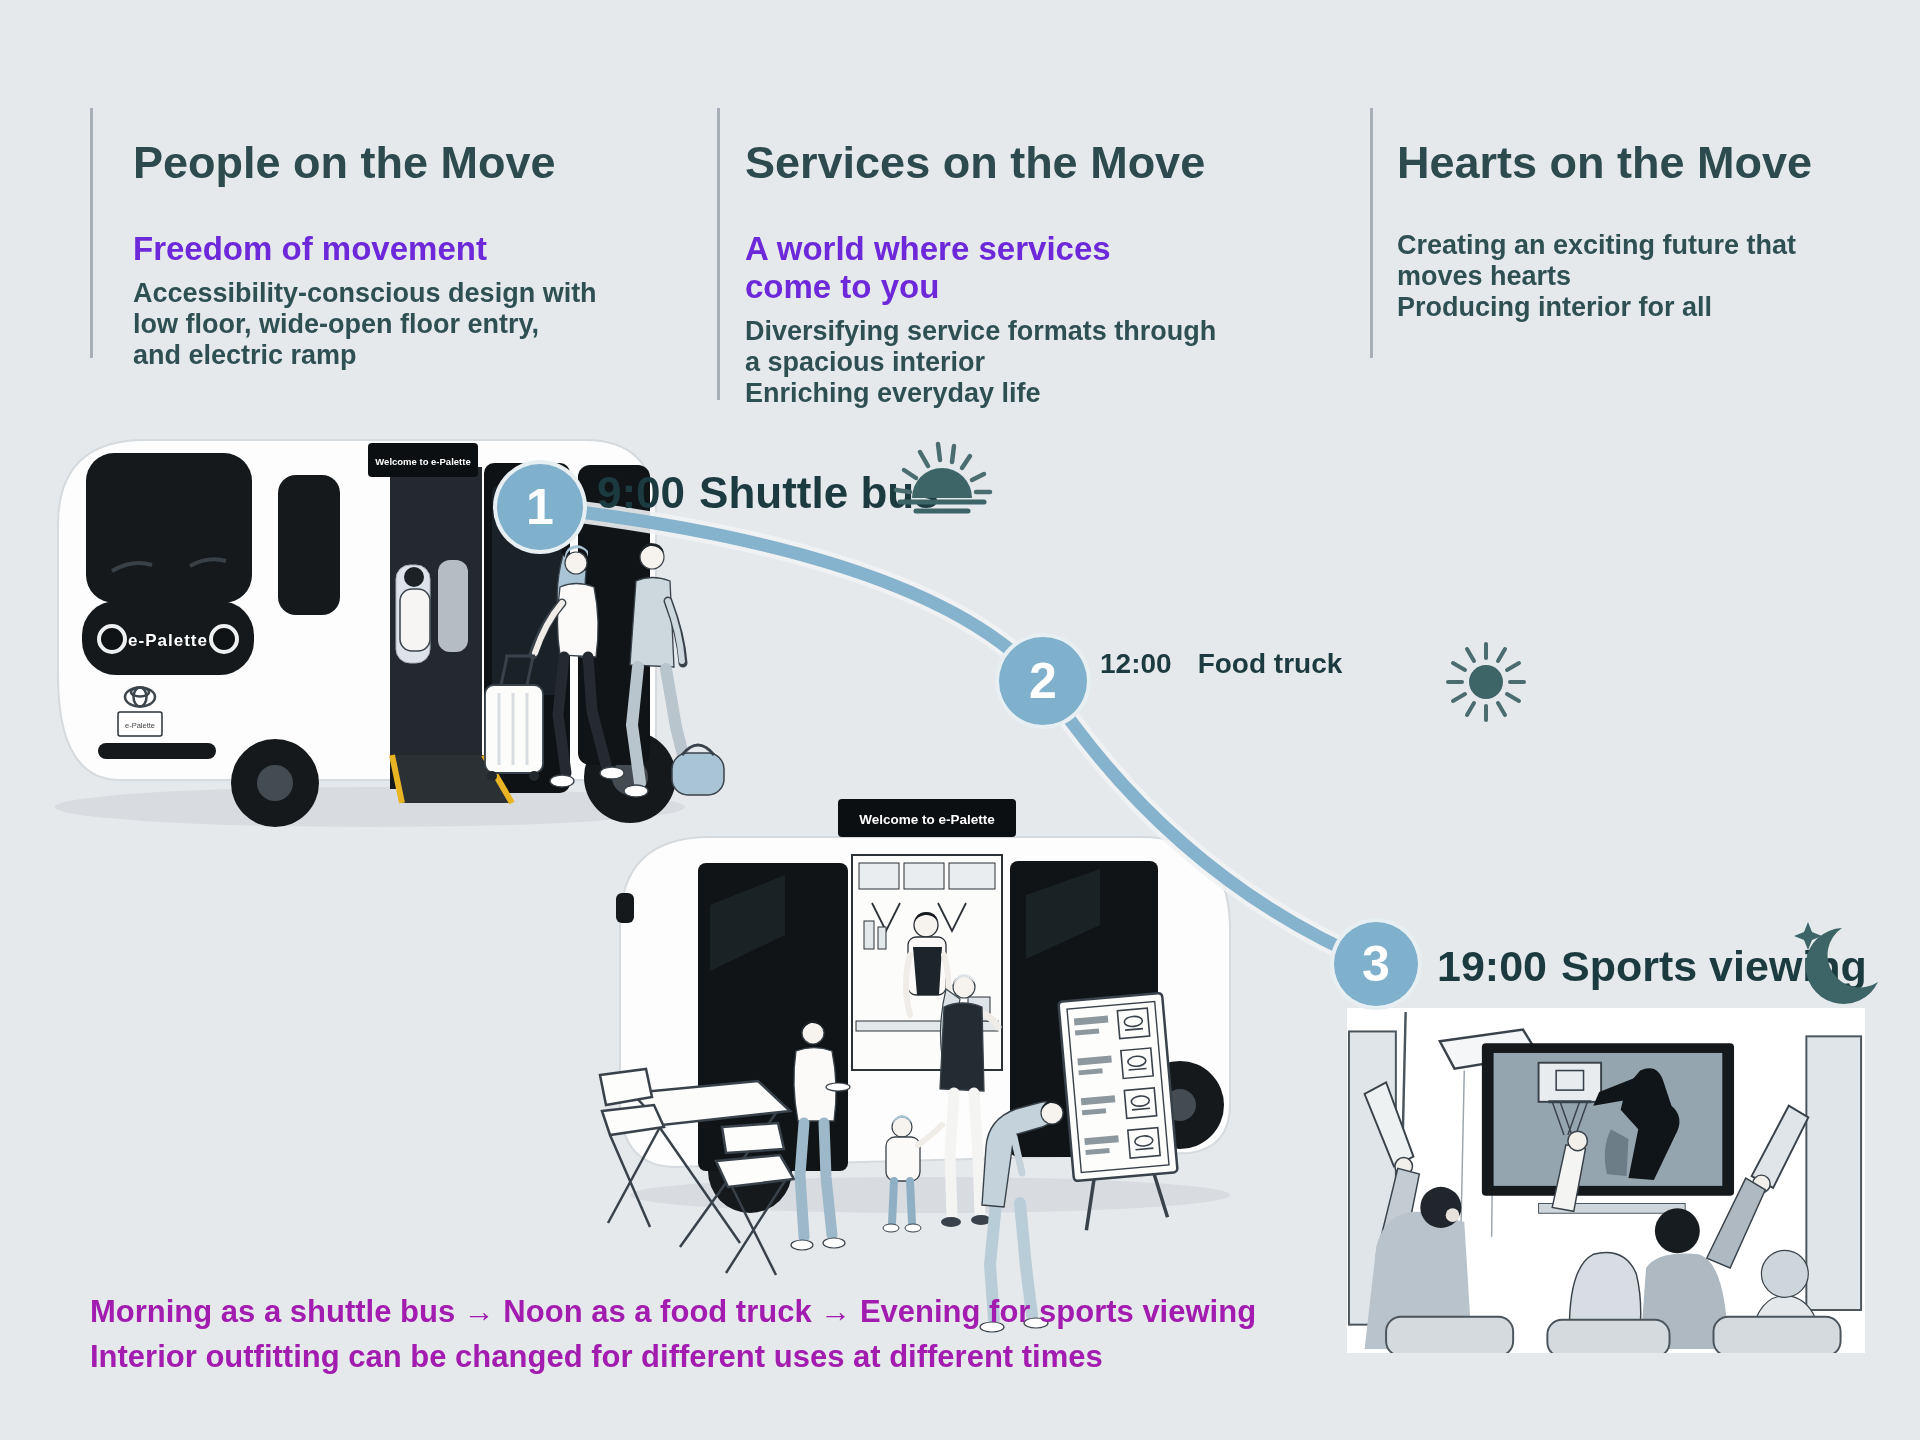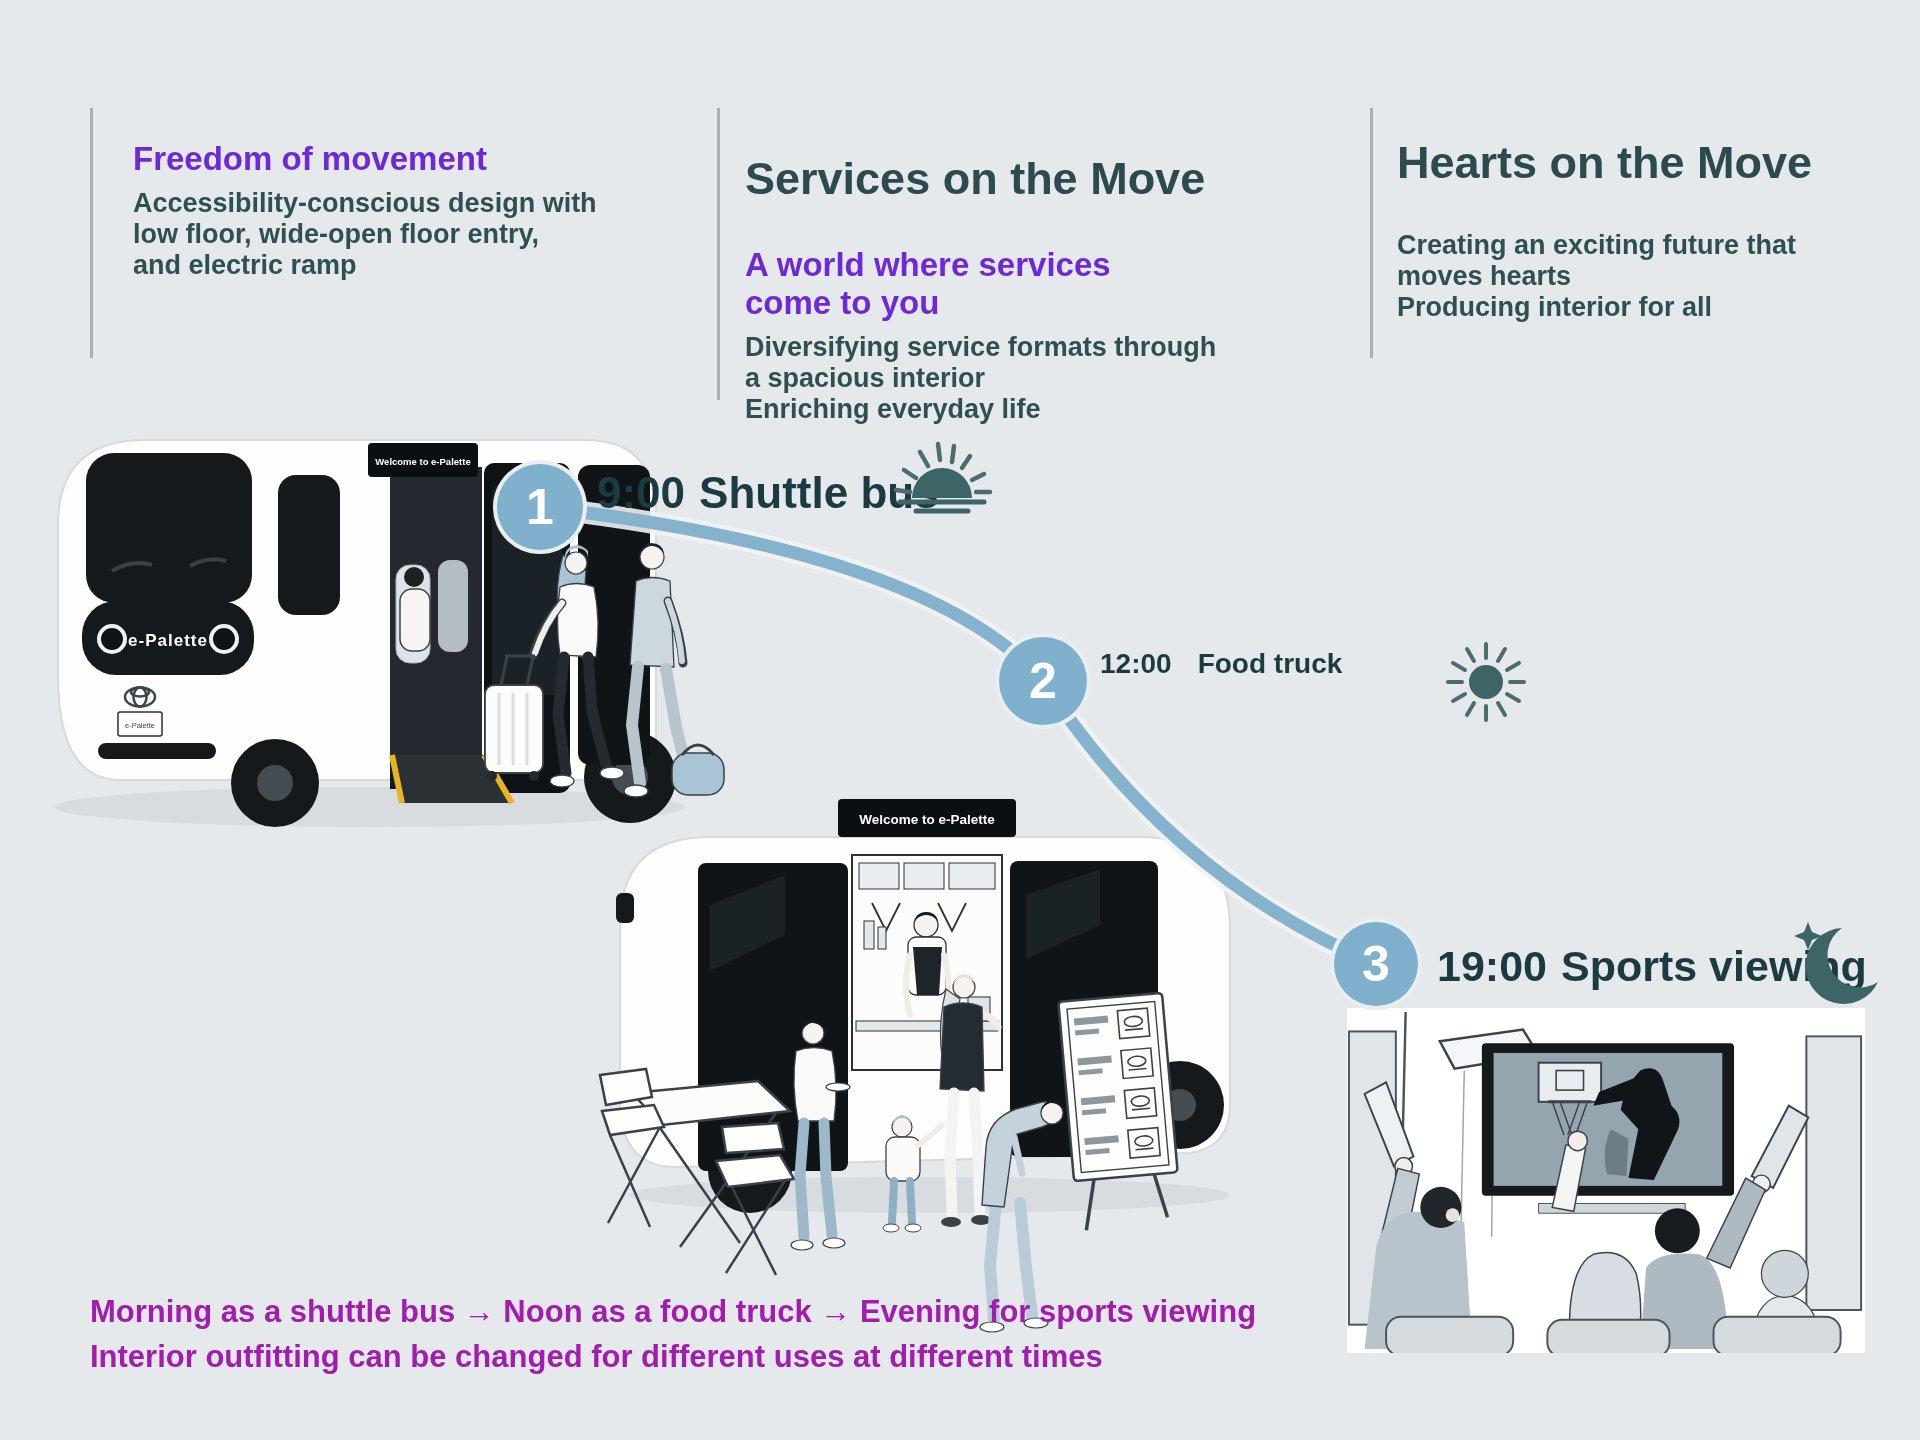--- a/index.html
+++ b/index.html
@@ -26,31 +26,32 @@
 </head>
 <body>
 
 <div class="canvas">
 
   <div class="vline" style="left:90px;top:108px;height:250px"></div>
   <div class="vline" style="left:717px;top:108px;height:292px"></div>
   <div class="vline" style="left:1370px;top:108px;height:250px"></div>
 
   <section class="col" style="left:133px;top:140px;width:560px">
+    <h2 class="col-title">People on the Move</h2>
     <div class="col-sub">
       <div>Freedom of movement</div>
     </div>
     <div class="col-body">
       <div>Accessibility-conscious design with</div>
       <div>low floor, wide-open floor entry,</div>
       <div>and electric ramp</div>
     </div>
   </section>
 
-  <section class="col" style="left:745px;top:156px;width:580px">
+  <section class="col" style="left:745px;top:140px;width:580px">
     <h2 class="col-title">Services on the Move</h2>
     <div class="col-sub">
       <div>A world where services</div>
       <div>come to you</div>
     </div>
     <div class="col-body">
       <div>Diversifying service formats through</div>
       <div>a spacious interior</div>
       <div>Enriching everyday life</div>
     </div>

